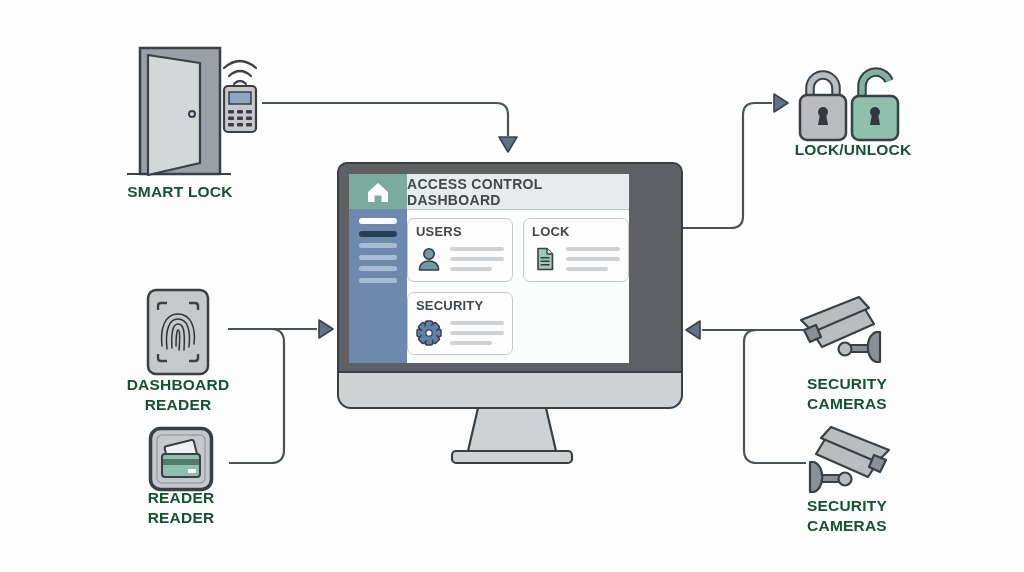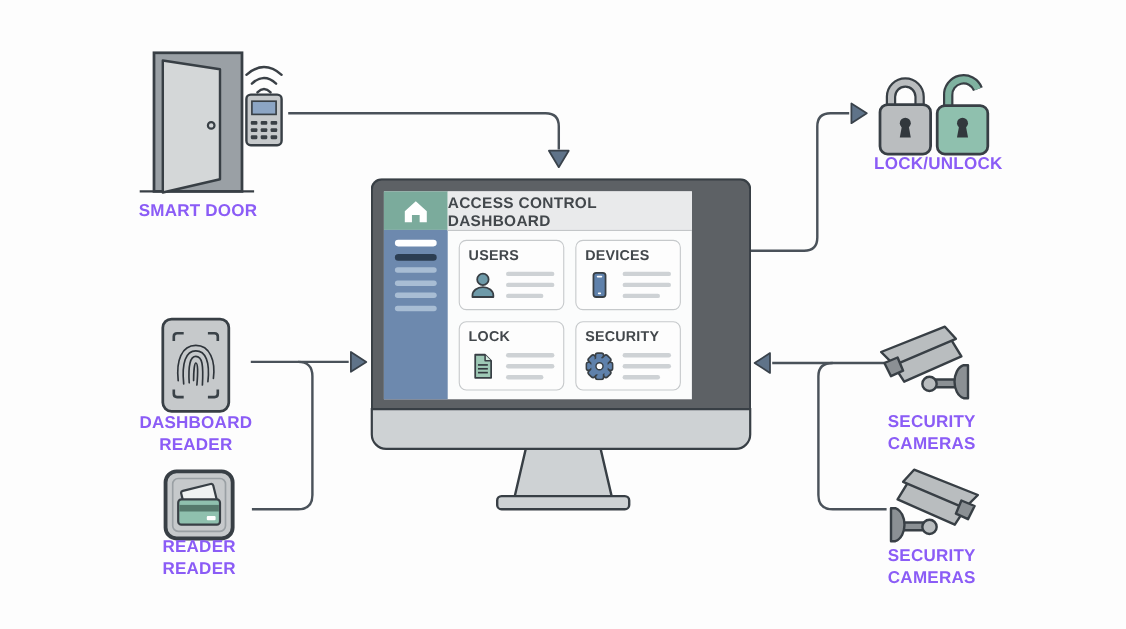--- a/index.html
+++ b/index.html
@@ -4,21 +4,21 @@
 <style>
   html,body{margin:0;padding:0;background:#ffffff;}
   .canvas{
     position:relative;width:1024px;height:572px;background:#fdfdfd;overflow:hidden;
     font-family:"Liberation Sans", sans-serif;color:#3b4045;
   }
   .layer{position:absolute;left:0;top:0;z-index:1;}
   .node{position:absolute;z-index:2;}
   .label{
     position:absolute;z-index:3;width:150px;text-align:center;
-    font-size:15.5px;font-weight:700;color:#8b5cf6;letter-spacing:.2px;line-height:20px;
+    font-size:15.5px;font-weight:700;color:#14532d;letter-spacing:.2px;line-height:20px;
   }
   
   .monitor-top{
     position:absolute;left:337px;top:162px;width:346px;height:210px;z-index:2;
     background:#5d6165;border:2.5px solid #383f45;border-bottom:none;
     border-radius:10px 10px 0 0;box-sizing:border-box;
   }
   .monitor-chin{
     position:absolute;left:337px;top:371px;width:346px;height:38px;z-index:2;
     background:#ced2d4;border:2.5px solid #383f45;border-radius:0 0 14px 14px;box-sizing:border-box;
@@ -33,21 +33,21 @@
   .sidebar{flex:1;background:#6d89ae;padding-top:9px;}
   .sb-line{width:38px;height:5px;border-radius:3px;margin:0 auto 6.5px;background:#a8bdd4;}
   .sb-line.w{background:#ffffff;height:6px;}
   .sb-line.d{background:#2c3e52;height:6px;}
   .screen-right{flex:1;display:flex;flex-direction:column;}
   .screen-header{
     height:35px;background:#e9eaeb;border-bottom:1px solid #c3c6c8;
     display:flex;align-items:center;justify-content:center;
     font-size:14px;font-weight:700;color:#42474b;letter-spacing:.3px;
   }
-  .screen-main{flex:1;position:relative;padding:8px 10px;display:grid;
+  .screen-main{flex:1;position:relative;padding:8px 0;display:grid;
     grid-template-columns:1fr 1fr;grid-template-rows:1fr 1fr;gap:10px;box-sizing:border-box;}
   .card{
     background:#fdfdfd;border:1.5px solid #c6c9cb;border-radius:7px;
     padding:5px 8px 4px;display:flex;flex-direction:column;box-sizing:border-box;cursor:default;
   }
   .card-title{font-size:13px;font-weight:700;color:#42474b;letter-spacing:.2px;margin-bottom:3px;}
   .card-row{display:flex;align-items:center;gap:8px;flex:1;}
   .bars{flex:1;display:flex;flex-direction:column;gap:6px;}
   .bar{height:4px;border-radius:2px;background:#ced2d5;}
   .bar.b1,.bar.b2{width:100%;} .bar.b3{width:78%;}
@@ -101,21 +101,21 @@
         <rect x="26" y="64" width="6" height="3.5" rx="1"></rect>
       <rect x="8" y="70.5" width="6" height="3.5" rx="1"></rect>
         <rect x="17" y="70.5" width="6" height="3.5" rx="1"></rect>
         <rect x="26" y="70.5" width="6" height="3.5" rx="1"></rect>
       <rect x="8" y="77" width="6" height="3.5" rx="1"></rect>
         <rect x="17" y="77" width="6" height="3.5" rx="1"></rect>
         <rect x="26" y="77" width="6" height="3.5" rx="1"></rect>
     </g>
   </svg>
 
-  <div class="label" style="left:105px;top:182px">SMART DOOR</div>
+  <div class="label" style="left:105px;top:182px">SMART LOCK</div>
 
   <div class="monitor-top"></div>
   <div class="monitor-chin"></div>
   <svg class="stand" width="124" height="58">
     <polygon points="28,1 96,1 106,44 18,44" fill="#ced2d4" stroke="#383f45" stroke-width="2.2" stroke-linejoin="round"></polygon>
     <rect x="2" y="44" width="120" height="12" rx="4" fill="#ced2d4" stroke="#383f45" stroke-width="2.2"></rect>
   </svg>
 
   <div class="screen">
     <div class="screen-left">
@@ -145,35 +145,20 @@
               <path d="M3.5,24 V22.5 A9.5,7.5 0 0 1 22.5,22.5 V24 Z" fill="#6e9aa9" stroke="#383f45" stroke-width="1.6" stroke-linejoin="round"></path>
             </svg>
             <div class="bars">
               <div class="bar b1"></div>
                 <div class="bar b2"></div>
                 <div class="bar b3"></div>
             </div>
           </div>
         </div>
 
-        <div class="card">
-          <div class="card-title">DEVICES</div>
-          <div class="card-row">
-            <svg width="26" height="26" viewBox="0 0 26 26">
-              <rect x="7.5" y="2" width="11" height="22" rx="2.5" fill="#5f81ab" stroke="#383f45" stroke-width="1.6"></rect>
-              <rect x="10.5" y="4.6" width="5" height="1.6" rx="0.8" fill="#ffffff"></rect>
-              <rect x="11.5" y="19.8" width="3" height="1.6" rx="0.8" fill="#ffffff"></rect>
-            </svg>
-            <div class="bars">
-              <div class="bar b1"></div>
-                <div class="bar b2"></div>
-                <div class="bar b3"></div>
-            </div>
-          </div>
-        </div>
 
         <div class="card">
           <div class="card-title">LOCK</div>
           <div class="card-row">
             <svg width="26" height="26" viewBox="0 0 26 26">
               <path d="M6,2.5 H15 L20.5,8 V23.5 H6 Z" fill="#9ec9b6" stroke="#383f45" stroke-width="1.6" stroke-linejoin="round"></path>
               <path d="M15,2.5 V8 H20.5" fill="#d6ebe1" stroke="#383f45" stroke-width="1.4" stroke-linejoin="round"></path>
               <g fill="#32393f">
                 <rect x="8.5" y="11" width="9" height="1.5"></rect>
                 <rect x="8.5" y="14.5" width="9" height="1.5"></rect>

